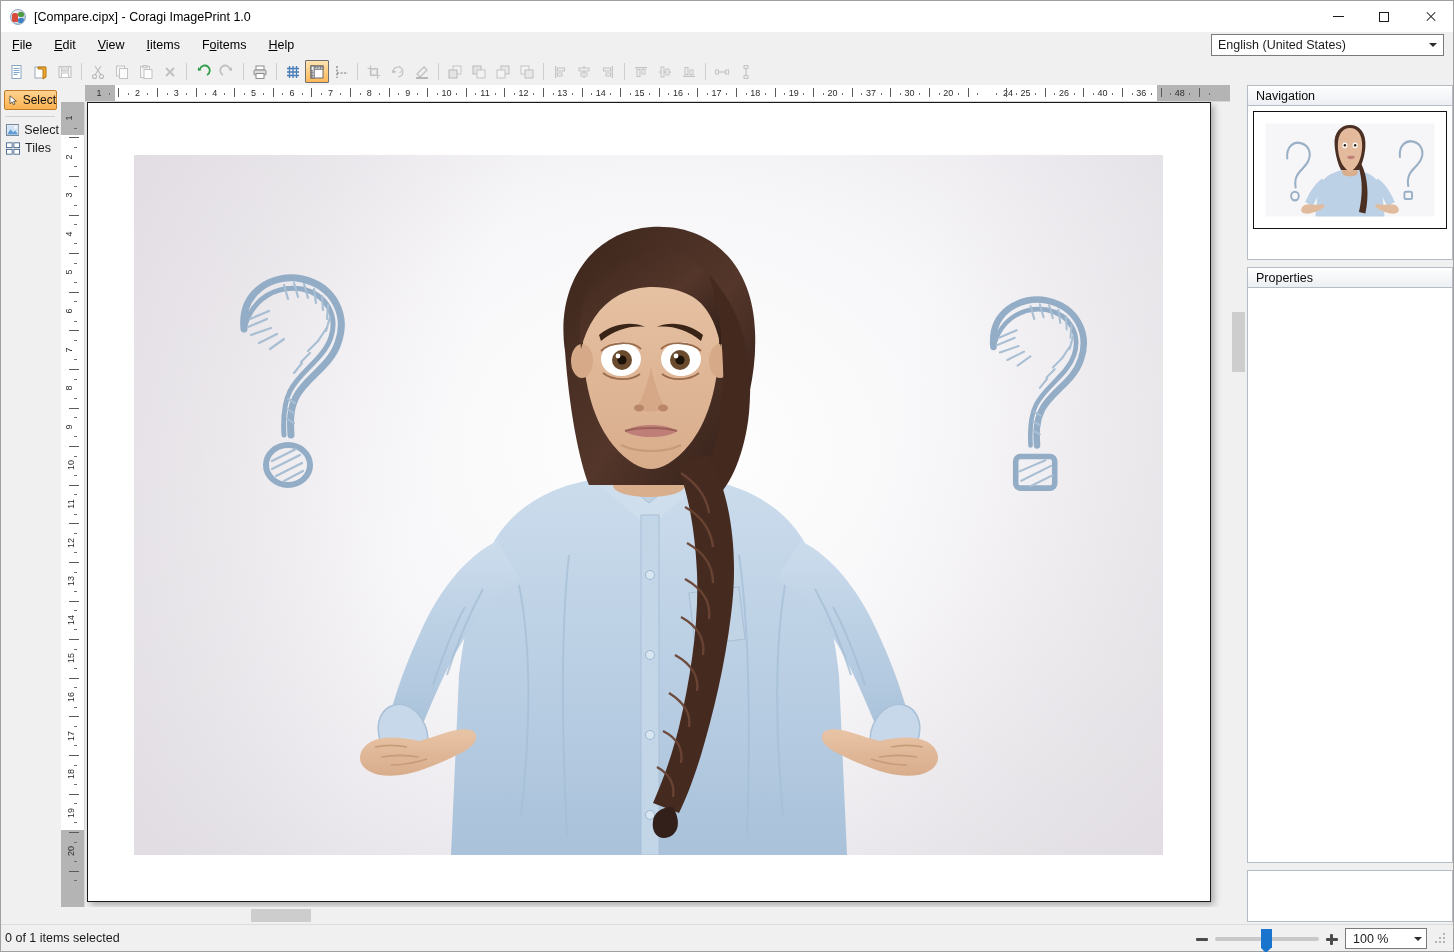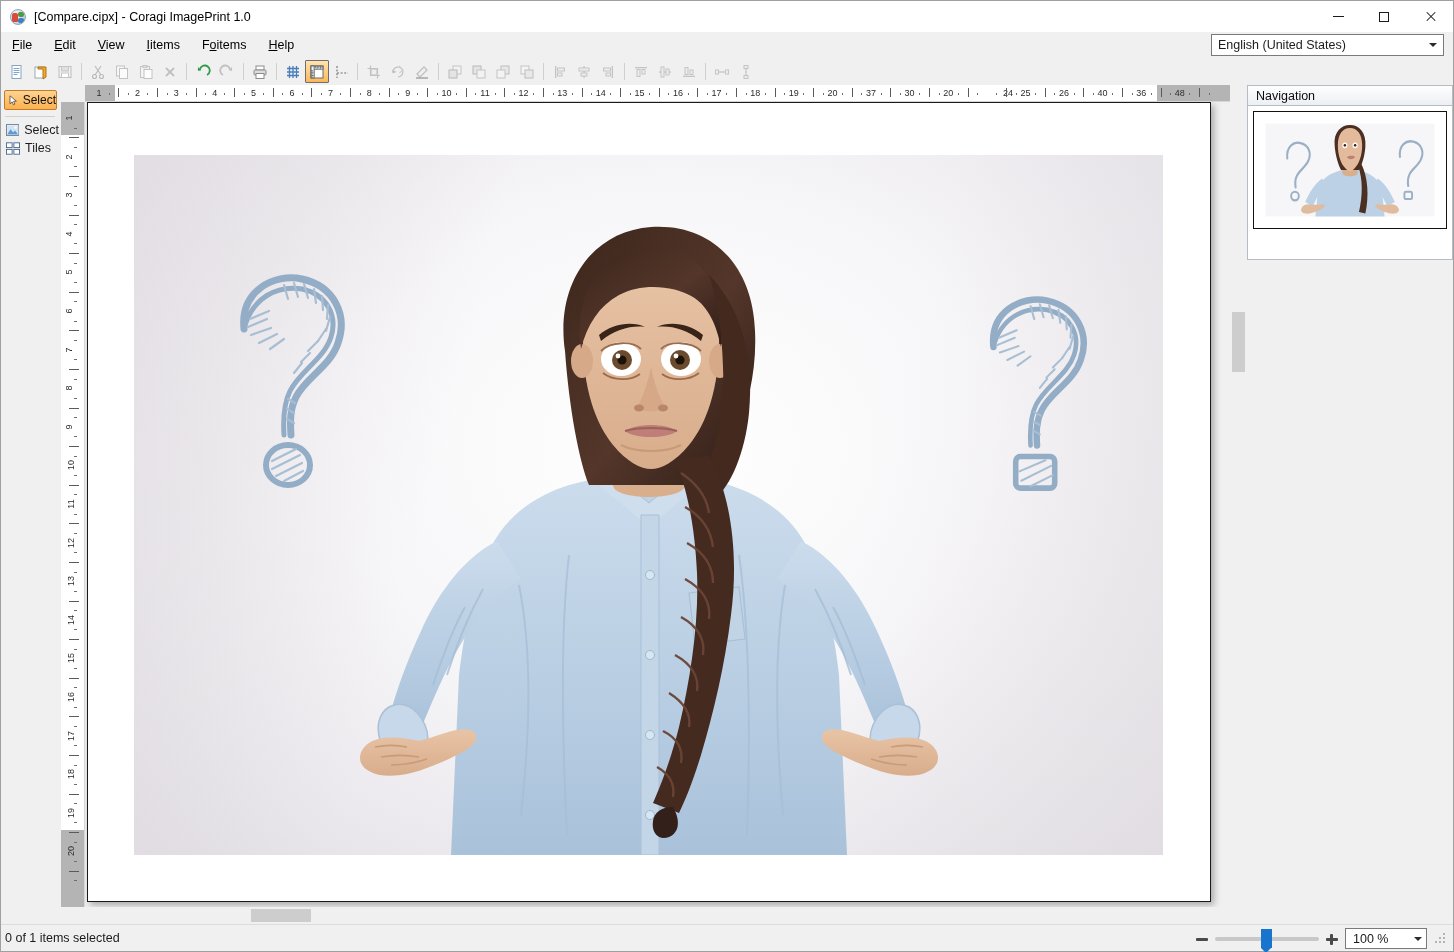--- a/index.html
+++ b/index.html
@@ -884,20 +884,25 @@
                 <circle cx="158" cy="46" r="4" fill="#ffffff"></circle>
               <circle cx="142" cy="46" r="2" fill="#3a2418"></circle>
                 <circle cx="158" cy="46" r="2" fill="#3a2418"></circle>
               <path d="M145 62 C149 60 155 60 158 62 C154 66 148 66 145 62 Z" fill="#bf7f78"></path>
               <path d="M168 72 C178 90 180 116 174 140 L164 138 C170 116 170 92 163 76 Z" fill="#4a2f22"></path>
             </svg>
           </div>
         </div>
       </div>
 
+      <div class="dock-panel" style="margin-top:7px;">
+        <div class="dock-head">Properties</div>
+        <div class="prop-body"></div>
+        <div class="prop-foot"></div>
+      </div>
     </div>
   </div>
 
   <div class="statusbar">
     <div class="status-text">0 of 1 items selected</div>
     <div class="zoom-wrap">
       <div class="zoom-minus"></div>
       <div class="zoom-track">
         <div class="zoom-knob"></div>
       </div>

